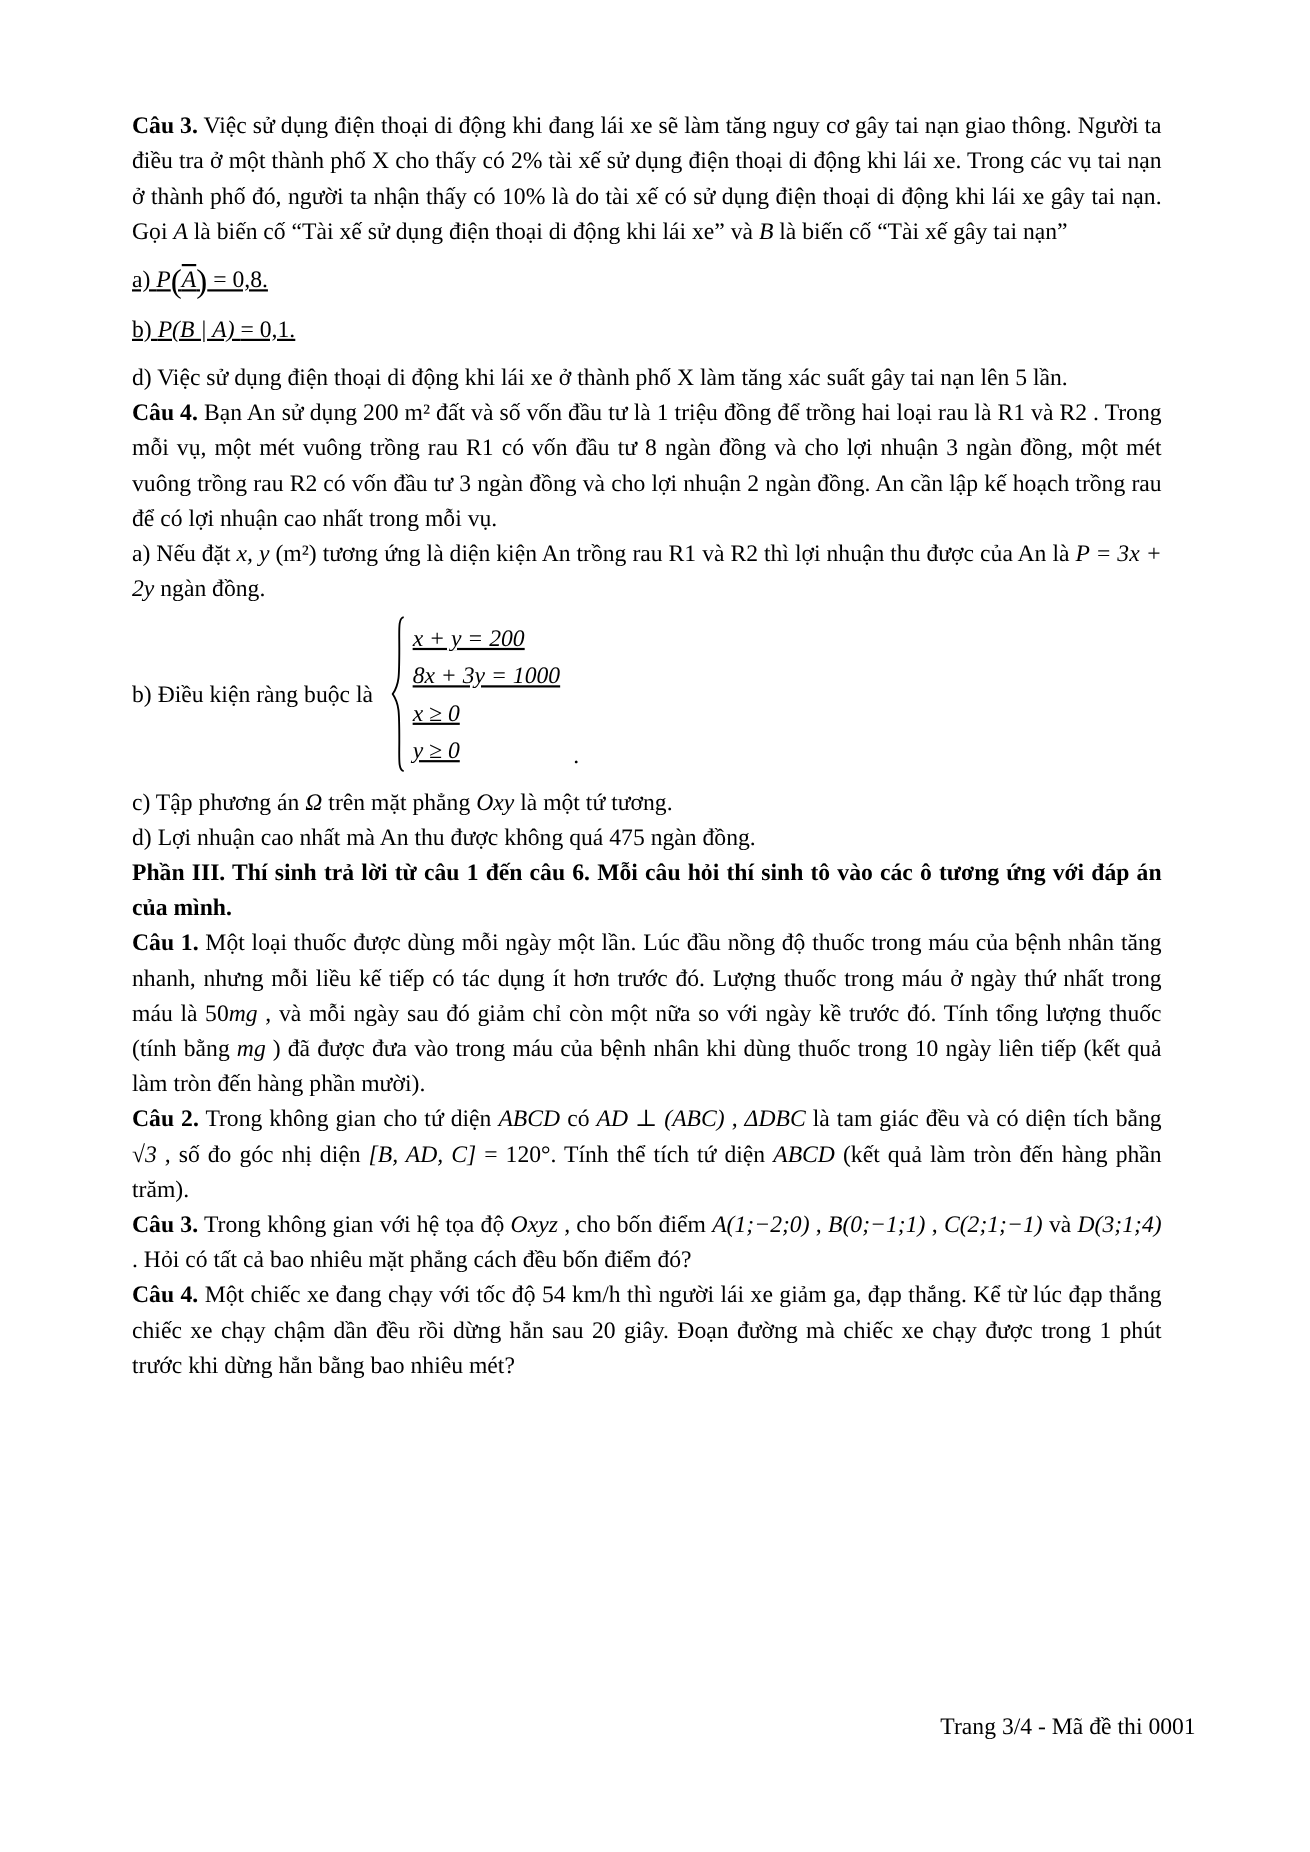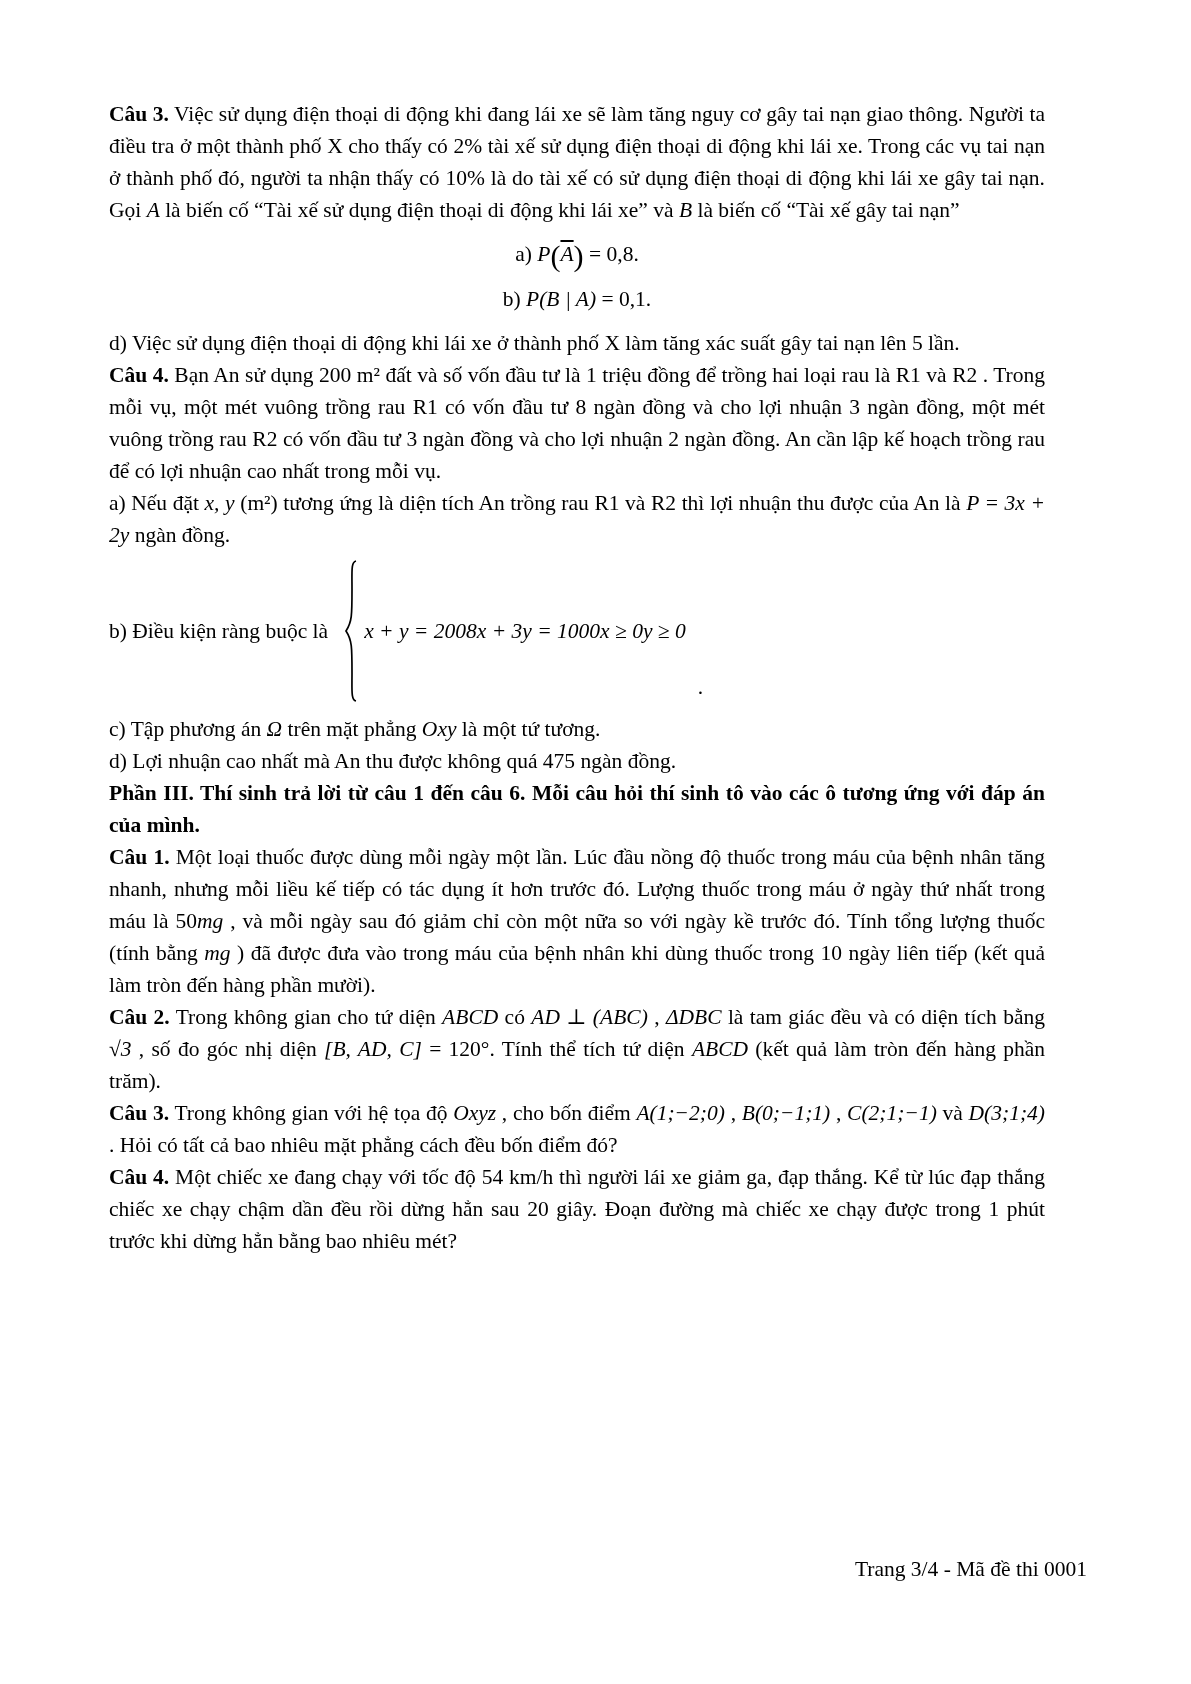--- a/index.html
+++ b/index.html
@@ -1,32 +1,32 @@
 <!DOCTYPE html>
 <html><head>
 <meta charset="utf-8">
 <style>
   html,body{margin:0;padding:0;background:#ffffff;}
   .page{
     position:relative;width:1191px;height:1684px;background:#fff;overflow:hidden;
     font-family:"Liberation Serif","DejaVu Serif",serif;
     font-size:21.5px;line-height:32px;color:#000;
   }
-  .content{position:absolute;left:109px;top:98px;width:936px;text-align:justify;}
+  .content{position:absolute;left:120px;top:98px;width:936px;text-align:justify;}
   p.para{margin:0;padding:0;}
   .qlabel{font-weight:700;}
   .mi{font-style:italic;}
   .ovl{text-decoration:overline;}
   .paren{font-size:1.4em;line-height:1;vertical-align:-0.15em;}
-  .fitem{margin:12px 0;text-align:center;}
+  .fitem{margin:12px 0;text-align:left;text-decoration:underline;}
   .fitem-tight{margin:2px 0;text-align:justify;}
   .sys{display:flex;align-items:center;margin:8px 0 10px 0;text-align:left;}
   .sys .lead{white-space:nowrap;}
   .sys .brace{margin-left:14px;display:flex;align-items:center;}
-  .sys .eqs{margin-left:6px;display:flex;flex-direction:row;line-height:34px;}
+  .sys .eqs{margin-left:6px;display:flex;flex-direction:column;line-height:34px;text-decoration:underline;}
   .sys .eq{font-style:italic;}
   .sys .dot{margin-left:12px;align-self:flex-end;}
   .p3h{font-weight:700;margin:2px 0;}
   .footer{position:absolute;right:104px;bottom:100px;line-height:30px;}
 </style>
 </head>
 <body>
 
 <div class="page">
   <div class="content">
@@ -35,21 +35,21 @@
 
     <div class="fitem"><span>a) </span><span class="mi">P</span><span class="paren">(</span><span class="mi ovl">A</span><span class="paren">)</span><span> = 0,8.</span></div>
 
     <div class="fitem"><span>b) </span><span class="mi">P(B | A) </span><span>= 0,1.</span></div>
 
 
     <p class="para"><span>d) </span><span>Việc sử dụng điện thoại di động khi lái xe ở thành phố X làm tăng xác suất gây tai nạn lên 5 lần.</span></p>
 
     <p class="para"><b class="qlabel">Câu 4.</b><span> Bạn An sử dụng 200 m² đất và số vốn đầu tư là 1 triệu đồng để trồng hai loại rau là R1 và R2 . Trong mỗi vụ, một mét vuông trồng rau R1 có vốn đầu tư 8 ngàn đồng và cho lợi nhuận 3 ngàn đồng, một mét vuông trồng rau R2 có vốn đầu tư 3 ngàn đồng và cho lợi nhuận 2 ngàn đồng. An cần lập kế hoạch trồng rau để có lợi nhuận cao nhất trong mỗi vụ.</span></p>
 
-    <p class="para fitem-tight"><span>a) </span><span>Nếu đặt </span><span class="mi">x, y</span><span> (m²) </span><span>tương ứng là diện tích An trồng rau R1 và R2 thì lợi nhuận thu được của An là </span><span class="mi">P = 3x + 2y</span><span> ngàn đồng.</span></p>
+    <p class="para fitem-tight"><span>a) </span><span>Nếu đặt </span><span class="mi">x, y</span><span> (m²) </span><span>tương ứng là diện kiện An trồng rau R1 và R2 thì lợi nhuận thu được của An là </span><span class="mi">P = 3x + 2y</span><span> ngàn đồng.</span></p>
 
     <div class="sys">
       <span class="lead"><span>b) </span><span>Điều kiện ràng buộc là</span></span>
       <span class="brace">
           <svg width="16" height="144" viewBox="0 0 16 144">
             <path d="M14 2 C9 3 10 12 10 30 C10 56 10 63 4 72 C10 81 10 88 10 114 C10 132 9 141 14 142" fill="none" stroke="#000" stroke-width="1.7"></path>
           </svg>
         </span>
       <div class="eqs">
         <div class="eq">x + y = 200</div>

